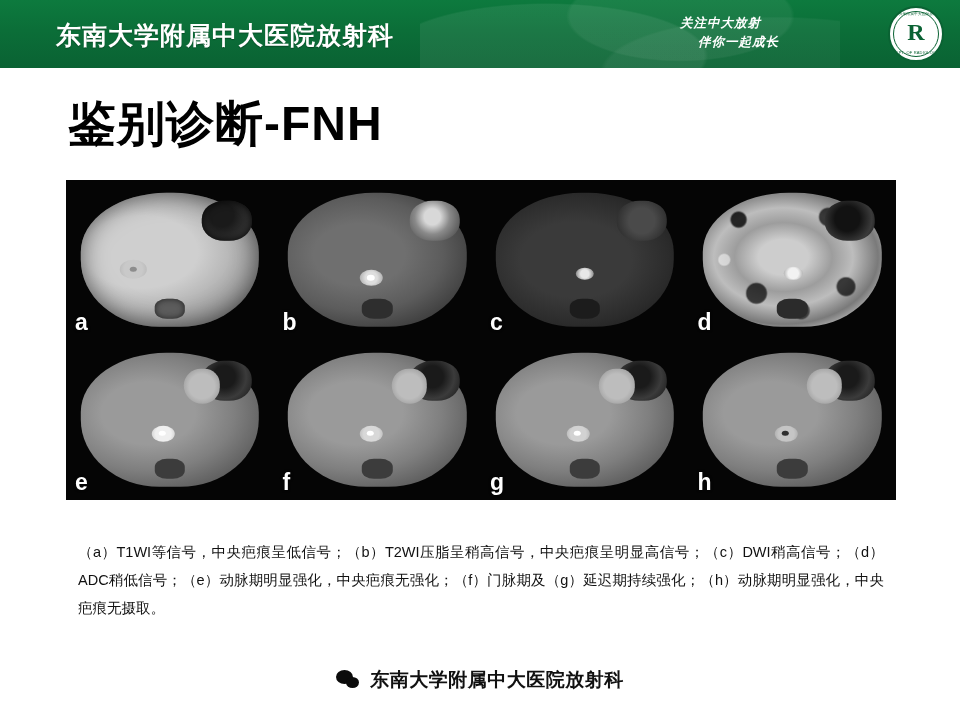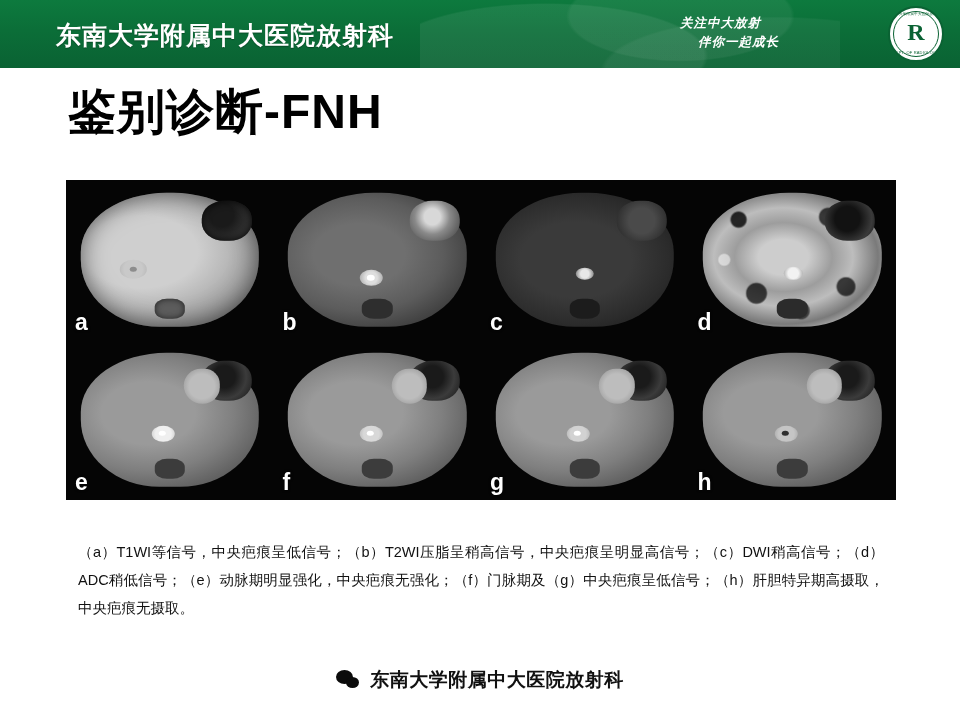--- a/index.html
+++ b/index.html
@@ -100,21 +100,21 @@
     left: 0; right: 0; top: 4px;
     text-align: center;
     font-size: 3.6px;
     color: #0a6233;
     letter-spacing: 0.2px;
   }
 
   
   .slide-title {
     position: absolute;
-    left: 68px; top: 80px;
+    left: 68px; top: 92px;
     font-size: 48px;
     font-weight: bold;
     color: #000000;
     letter-spacing: 1px;
     white-space: nowrap;
   }
 
   
   .figure-grid {
     position: absolute;
@@ -411,21 +411,21 @@
       <div class="spleen"></div>
       <div class="spine"></div>
       <div class="lesion"></div>
       <div class="scar"></div>
     </div>
     <div class="panel-label">h</div>
   </div>
 
 </div>
 
-<div class="caption">（a）T1WI等信号，中央疤痕呈低信号；（b）T2WI压脂呈稍高信号，中央疤痕呈明显高信号；（c）DWI稍高信号；（d）ADC稍低信号；（e）动脉期明显强化，中央疤痕无强化；（f）门脉期及（g）中央疤痕呈低信号；（h）肝胆特异期高摄取，中央疤痕无摄取。</div>
+<div class="caption">（a）T1WI等信号，中央疤痕呈低信号；（b）T2WI压脂呈稍高信号，中央疤痕呈明显高信号；（c）DWI稍高信号；（d）ADC稍低信号；（e）动脉期明显强化，中央疤痕无强化；（f）门脉期及（g）延迟期持续强化；（h）动脉期明显强化，中央疤痕无摄取。</div>
 
 <div class="footer">
   <span class="footer-inner">
     <span class="wechat-icon">
       <span class="b1"></span>
       <span class="b2"></span>
     </span>
     <span class="footer-text">东南大学附属中大医院放射科</span>
   </span>
 </div>

